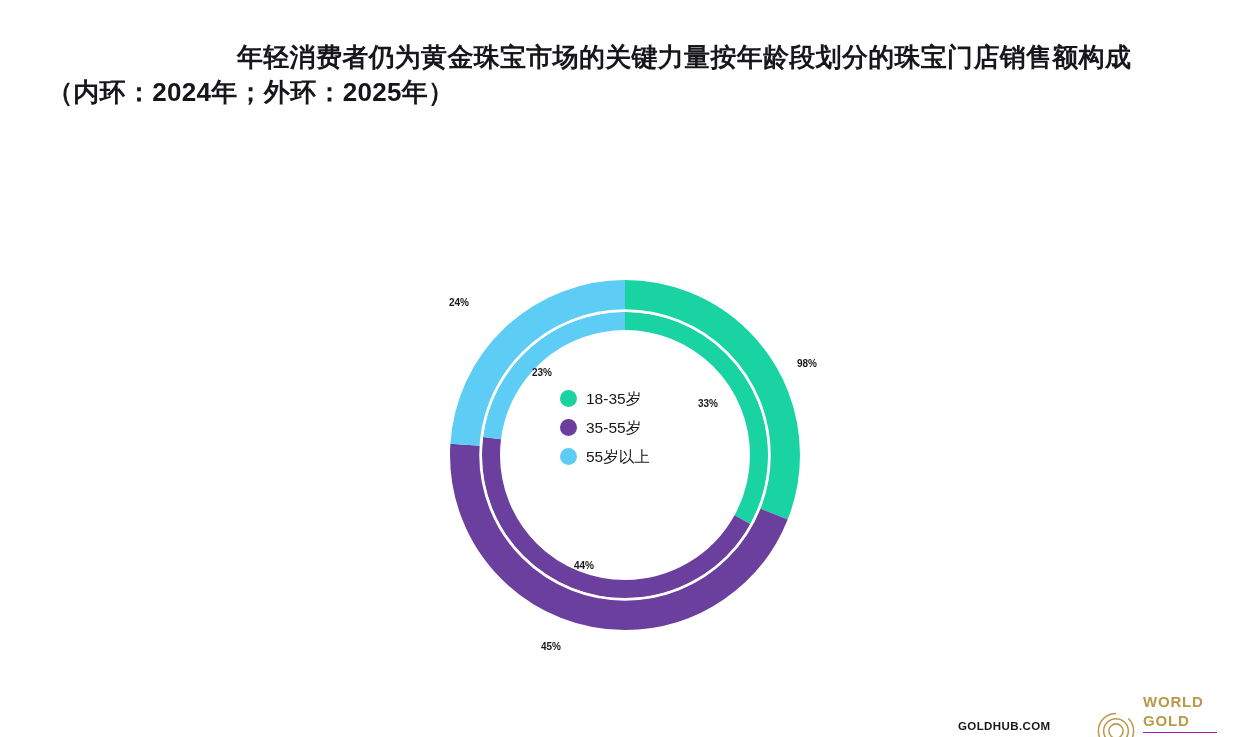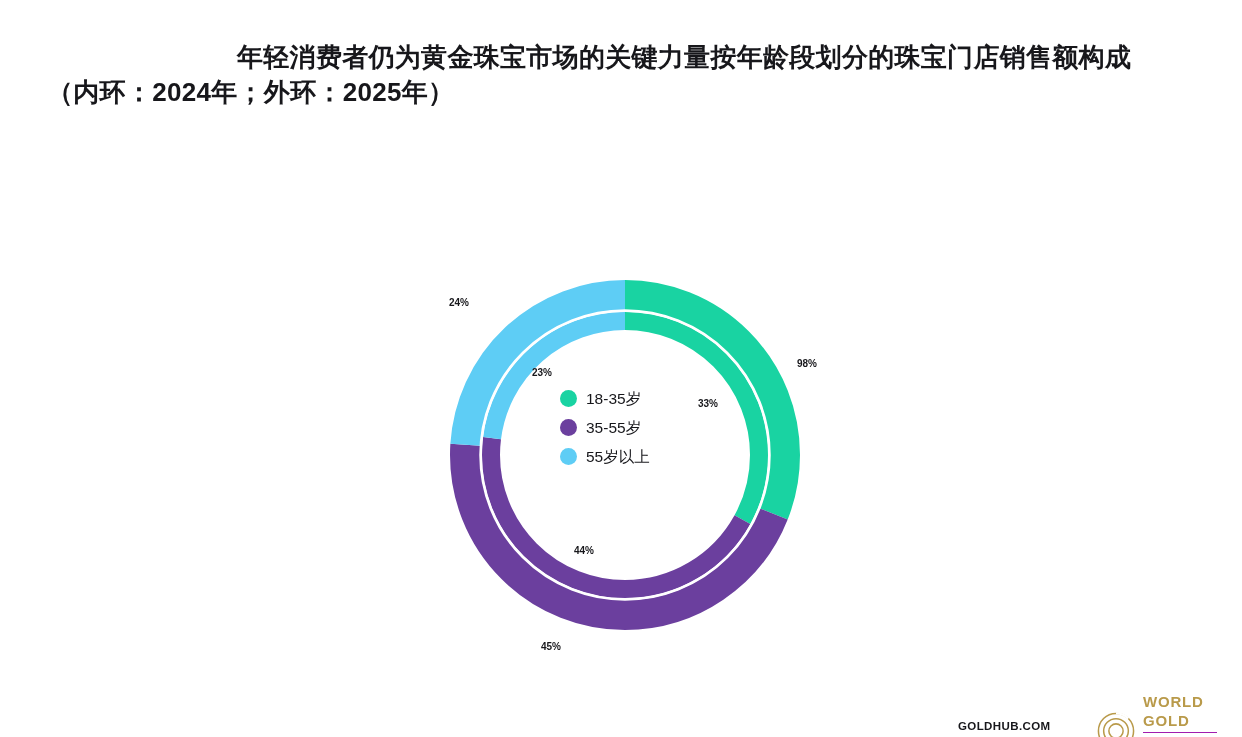--- a/index.html
+++ b/index.html
@@ -155,21 +155,21 @@
           <circle r="134" fill="none" stroke="#5ecdf5" stroke-width="18" stroke-dasharray="193.6 841.9" stroke-dashoffset="-648.2"></circle>
         </g>
 
         <circle cx="195" cy="195" r="144.5" fill="none" stroke="#ffffff" stroke-width="2.5"></circle>
       </svg>
     </div>
 
     <div class="val-label" style="left:437px; top:113px;">98%</div>
     <div class="val-label" style="left:338px; top:153px;">33%</div>
     <div class="val-label" style="left:181px; top:396px;">45%</div>
-    <div class="val-label" style="left:214px; top:300px;">44%</div>
+    <div class="val-label" style="left:214px; top:315px;">44%</div>
     <div class="val-label" style="left:89px; top:52px;">24%</div>
     <div class="val-label" style="left:172px; top:122px;">23%</div>
 
     <div class="legend">
       <div class="legend-item">
         <span class="legend-dot" style="background:#19d3a2"></span>
         <span class="legend-label">18-35岁</span>
       </div>
       <div class="legend-item">
         <span class="legend-dot" style="background:#6b3f9e"></span>

